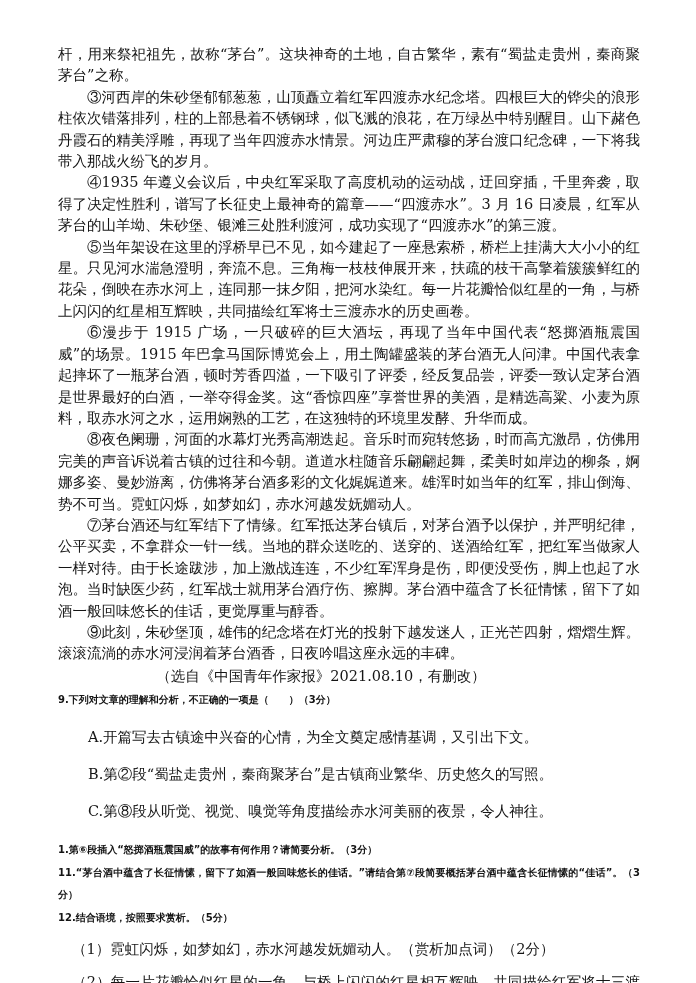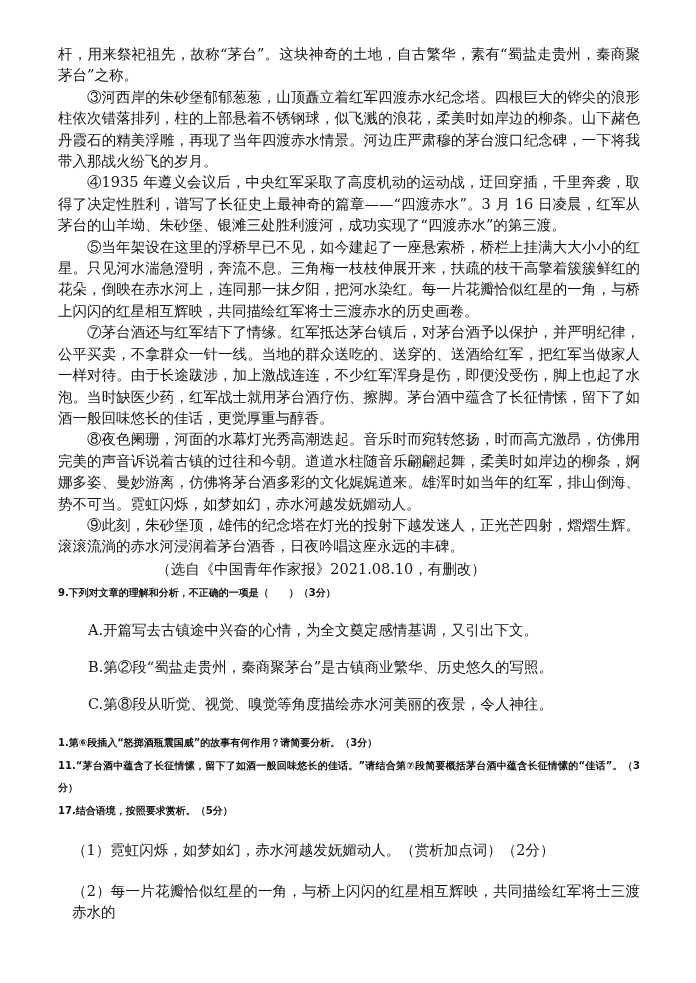--- a/index.html
+++ b/index.html
@@ -36,49 +36,50 @@
     font-size: 10px;
     line-height: 21.4px;
     text-align: justify;
   }
   .option {
     margin: 16px;
     padding-left: 14px;
     text-align: justify;
   }
   .subitem {
-    margin: 19px 0 0 0;
+    margin: 11px 0 0 0;
     padding-left: 14px;
     text-align: justify;
   }
 </style>
 </head>
 <body>
 
 <div class="page">
 
   <section class="article">
     <p class="para no-indent">杆，用来祭祀祖先，故称“茅台”。这块神奇的土地，自古繁华，素有“蜀盐走贵州，秦商聚茅台”之称。</p>
-    <p class="para">③河西岸的朱砂堡郁郁葱葱，山顶矗立着红军四渡赤水纪念塔。四根巨大的铧尖的浪形柱依次错落排列，柱的上部悬着不锈钢球，似飞溅的浪花，柔美时如岸边的柳条。山下赭色丹霞石的精美浮雕，再现了当年四渡赤水情景。河边庄严肃穆的茅台渡口纪念碑，一下将我带入那战火纷飞的岁月。</p>
+    <p class="para">③河西岸的朱砂堡郁郁葱葱，山顶矗立着红军四渡赤水纪念塔。四根巨大的铧尖的浪形柱依次错落排列，柱的上部悬着不锈钢球，似飞溅的浪花，在万绿丛中特别醒目。山下赭色丹霞石的精美浮雕，再现了当年四渡赤水情景。河边庄严肃穆的茅台渡口纪念碑，一下将我带入那战火纷飞的岁月。</p>
     <p class="para">④1935 年遵义会议后，中央红军采取了高度机动的运动战，迂回穿插，千里奔袭，取得了决定性胜利，谱写了长征史上最神奇的篇章——“四渡赤水”。3 月 16 日凌晨，红军从茅台的山羊坳、朱砂堡、银滩三处胜利渡河，成功实现了“四渡赤水”的第三渡。</p>
     <p class="para">⑤当年架设在这里的浮桥早已不见，如今建起了一座悬索桥，桥栏上挂满大大小小的红星。只见河水湍急澄明，奔流不息。三角梅一枝枝伸展开来，扶疏的枝干高擎着簇簇鲜红的花朵，倒映在赤水河上，连同那一抹夕阳，把河水染红。每一片花瓣恰似红星的一角，与桥上闪闪的红星相互辉映，共同描绘红军将士三渡赤水的历史画卷。</p>
+    <p class="para">⑥漫步于 1915 广场，一只破碎的巨大酒坛，再现了当年中国代表“怒掷酒瓶震国威”的场景。1915 年巴拿马国际博览会上，用土陶罐盛装的茅台酒无人问津。中国代表拿起摔坏了一瓶茅台酒，顿时芳香四溢，一下吸引了评委，经反复品尝，评委一致认定茅台酒是世界最好的白酒，一举夺得金奖。这“香惊四座”享誉世界的美酒，是精选高粱、小麦为原料，取赤水河之水，运用娴熟的工艺，在这独特的环境里发酵、升华而成。</p>
+    <p class="para">⑧夜色阑珊，河面的水幕灯光秀高潮迭起。音乐时而宛转悠扬，时而高亢激昂，仿佛用完美的声音诉说着古镇的过往和今朝。道道水柱随音乐翩翩起舞，柔美时如岸边的柳条，婀娜多姿、曼妙游离，仿佛将茅台酒多彩的文化娓娓道来。雄浑时如当年的红军，排山倒海、势不可当。霓虹闪烁，如梦如幻，赤水河越发妩媚动人。</p>
     <p class="para">⑦茅台酒还与红军结下了情缘。红军抵达茅台镇后，对茅台酒予以保护，并严明纪律，公平买卖，不拿群众一针一线。当地的群众送吃的、送穿的、送酒给红军，把红军当做家人一样对待。由于长途跋涉，加上激战连连，不少红军浑身是伤，即便没受伤，脚上也起了水泡。当时缺医少药，红军战士就用茅台酒疗伤、擦脚。茅台酒中蕴含了长征情愫，留下了如酒一般回味悠长的佳话，更觉厚重与醇香。</p>
-    <p class="para">⑧夜色阑珊，河面的水幕灯光秀高潮迭起。音乐时而宛转悠扬，时而高亢激昂，仿佛用完美的声音诉说着古镇的过往和今朝。道道水柱随音乐翩翩起舞，柔美时如岸边的柳条，婀娜多姿、曼妙游离，仿佛将茅台酒多彩的文化娓娓道来。雄浑时如当年的红军，排山倒海、势不可当。霓虹闪烁，如梦如幻，赤水河越发妩媚动人。</p>
     <p class="para">⑨此刻，朱砂堡顶，雄伟的纪念塔在灯光的投射下越发迷人，正光芒四射，熠熠生辉。滚滚流淌的赤水河浸润着茅台酒香，日夜吟唱这座永远的丰碑。</p>
     <p class="attribution">（选自《中国青年作家报》2021.08.10，有删改）</p>
   </section>
 
   <section class="questions">
     <p class="stem">9.下列对文章的理解和分析，不正确的一项是（　　）（3分）</p>
     <p class="option">A.开篇写去古镇途中兴奋的心情，为全文奠定感情基调，又引出下文。</p>
     <p class="option">B.第②段“蜀盐走贵州，秦商聚茅台”是古镇商业繁华、历史悠久的写照。</p>
     <p class="option">C.第⑧段从听觉、视觉、嗅觉等角度描绘赤水河美丽的夜景，令人神往。</p>
 
     <p class="stem">1.第⑥段插入“怒掷酒瓶震国威”的故事有何作用？请简要分析。（3分）</p>
 
     <p class="stem">11.“茅台酒中蕴含了长征情愫，留下了如酒一般回味悠长的佳话。”请结合第⑦段简要概括茅台酒中蕴含长征情愫的“佳话”。（3分）</p>
 
-    <p class="stem">17.结合语境，按照要求赏析。（5分）</p>
+    <p class="stem">12.结合语境，按照要求赏析。（5分）</p>
     <p class="subitem">（1）霓虹闪烁，如梦如幻，赤水河越发妩媚动人。（赏析加点词）（2分）</p>
     <p class="subitem">（2）每一片花瓣恰似红星的一角，与桥上闪闪的红星相互辉映，共同描绘红军将士三渡赤水的</p>
   </section>
 
 </div>
 
 </body></html>

